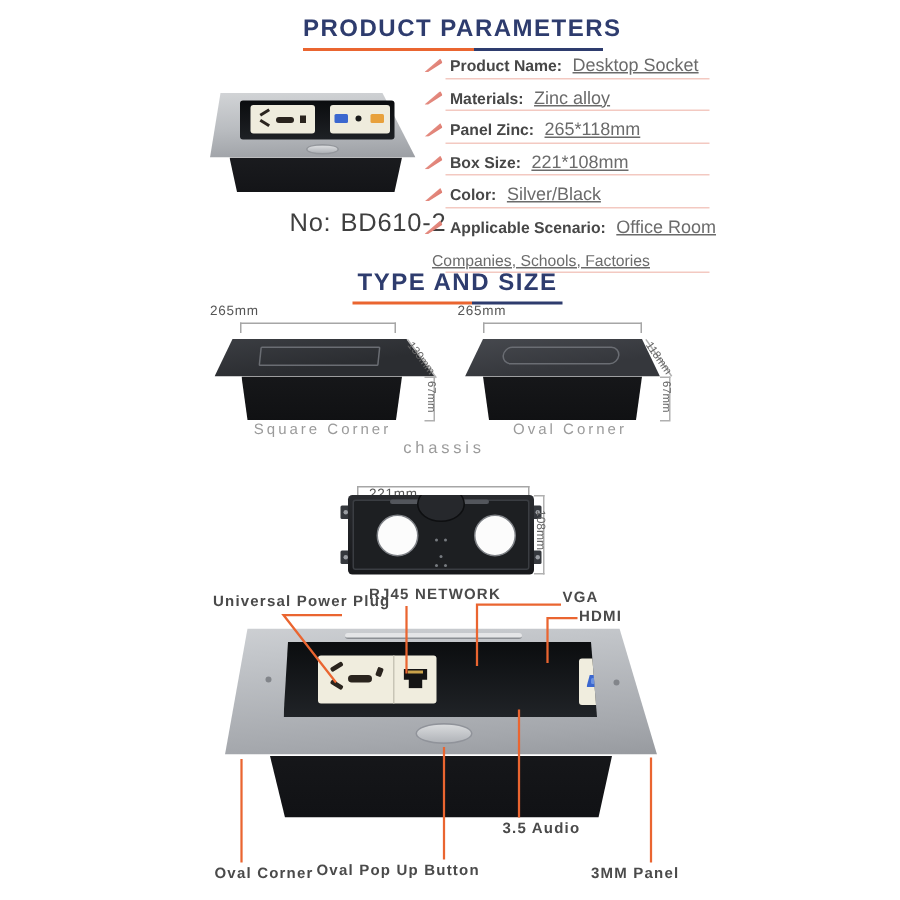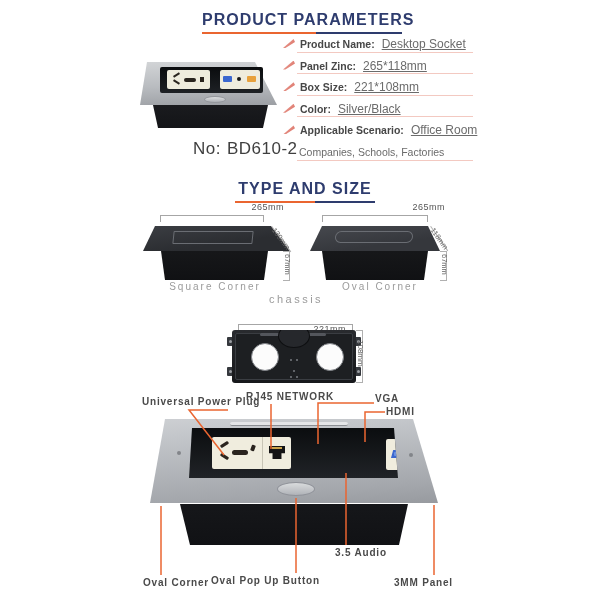--- a/index.html
+++ b/index.html
@@ -33,25 +33,25 @@
 
   
   .params{position:absolute;left:283px;top:34px;width:196px;}
   .p-row{position:relative;height:21.6px;line-height:18px;}
   .p-row .rule{position:absolute;left:14px;right:6px;bottom:3px;border-bottom:1px solid #f3c9c1;}
   .brush-icon{position:absolute;left:0;top:5px;width:12px;height:9px;
               clip-path:polygon(0 100%,88% 0,100% 32%,20% 100%);
               background:linear-gradient(135deg,#eda89e,#d96a5e);}
   .p-label{margin-left:17px;font-size:10.5px;font-weight:bold;color:#474747;}
   .p-value{margin-left:7px;font-size:12px;color:#6b6b6b;text-decoration:underline;}
-  .p-cont{margin-left:16px;font-size:10.5px;color:#6b6b6b;}
+  .p-cont{margin-left:5px;font-size:10.5px;color:#6b6b6b;text-decoration:underline;}
 
   
   .diag{position:absolute;width:165px;height:95px;}
-  .dim-text{position:absolute;font-size:9px;color:#555;letter-spacing:.5px;text-align:right;}
+  .dim-text{position:absolute;font-size:9px;color:#555;letter-spacing:.5px;text-align:left;}
   .bracket{position:absolute;height:7px;border:1px solid #a6a6a6;border-bottom:none;box-sizing:border-box;}
   .lid{position:absolute;border:1px solid #6a6d73;box-sizing:border-box;}
   .dimline-v{position:absolute;width:1px;background:#b0b0b0;}
   .tick{position:absolute;height:1px;background:#b0b0b0;width:7px;}
   .rot{position:absolute;font-size:7.5px;color:#666;white-space:nowrap;transform-origin:left top;}
   .cap{position:absolute;font-size:10px;color:#9b9b9b;letter-spacing:2px;text-align:center;white-space:nowrap;}
 
   .sq-panel{position:absolute;left:0;top:0;width:155px;height:52px;
             clip-path:polygon(15px 26px,131px 26px,150px 51px,3px 51px);
             background:linear-gradient(172deg,#4a4d53,#2b2d31 75%);}
@@ -150,20 +150,25 @@
   </div>
 
   <div class="params">
     <div class="p-row">
       <span class="brush-icon"></span>
       <span class="p-label">Product Name:</span><span class="p-value">Desktop Socket</span>
       <span class="rule"></span>
     </div>
     <div class="p-row">
       <span class="brush-icon"></span>
+      <span class="p-label">Materials:</span><span class="p-value">Zinc alloy</span>
+      <span class="rule"></span>
+    </div>
+    <div class="p-row">
+      <span class="brush-icon"></span>
       <span class="p-label">Panel Zinc:</span><span class="p-value">265*118mm</span>
       <span class="rule"></span>
     </div>
     <div class="p-row">
       <span class="brush-icon"></span>
       <span class="p-label">Box Size:</span><span class="p-value">221*108mm</span>
       <span class="rule"></span>
     </div>
     <div class="p-row">
       <span class="brush-icon"></span>

